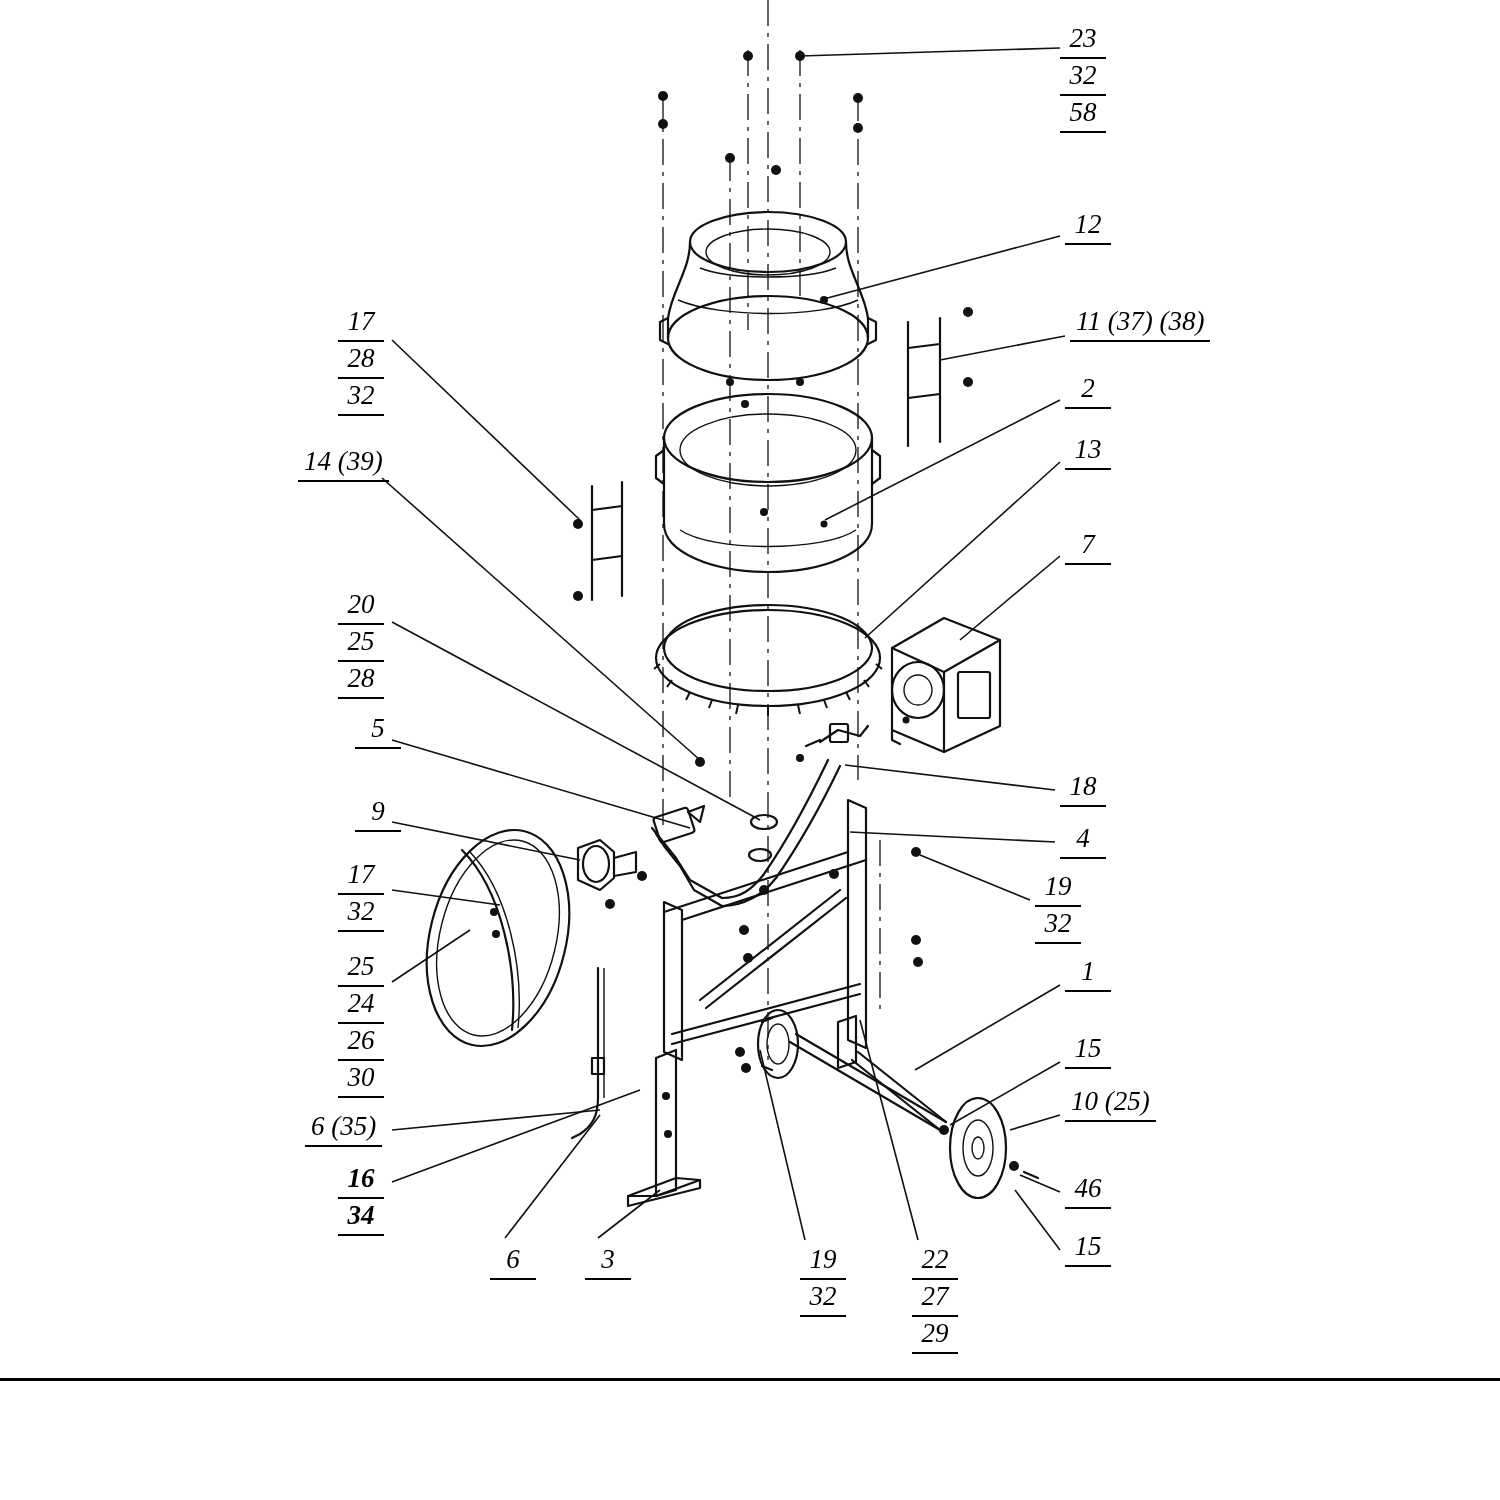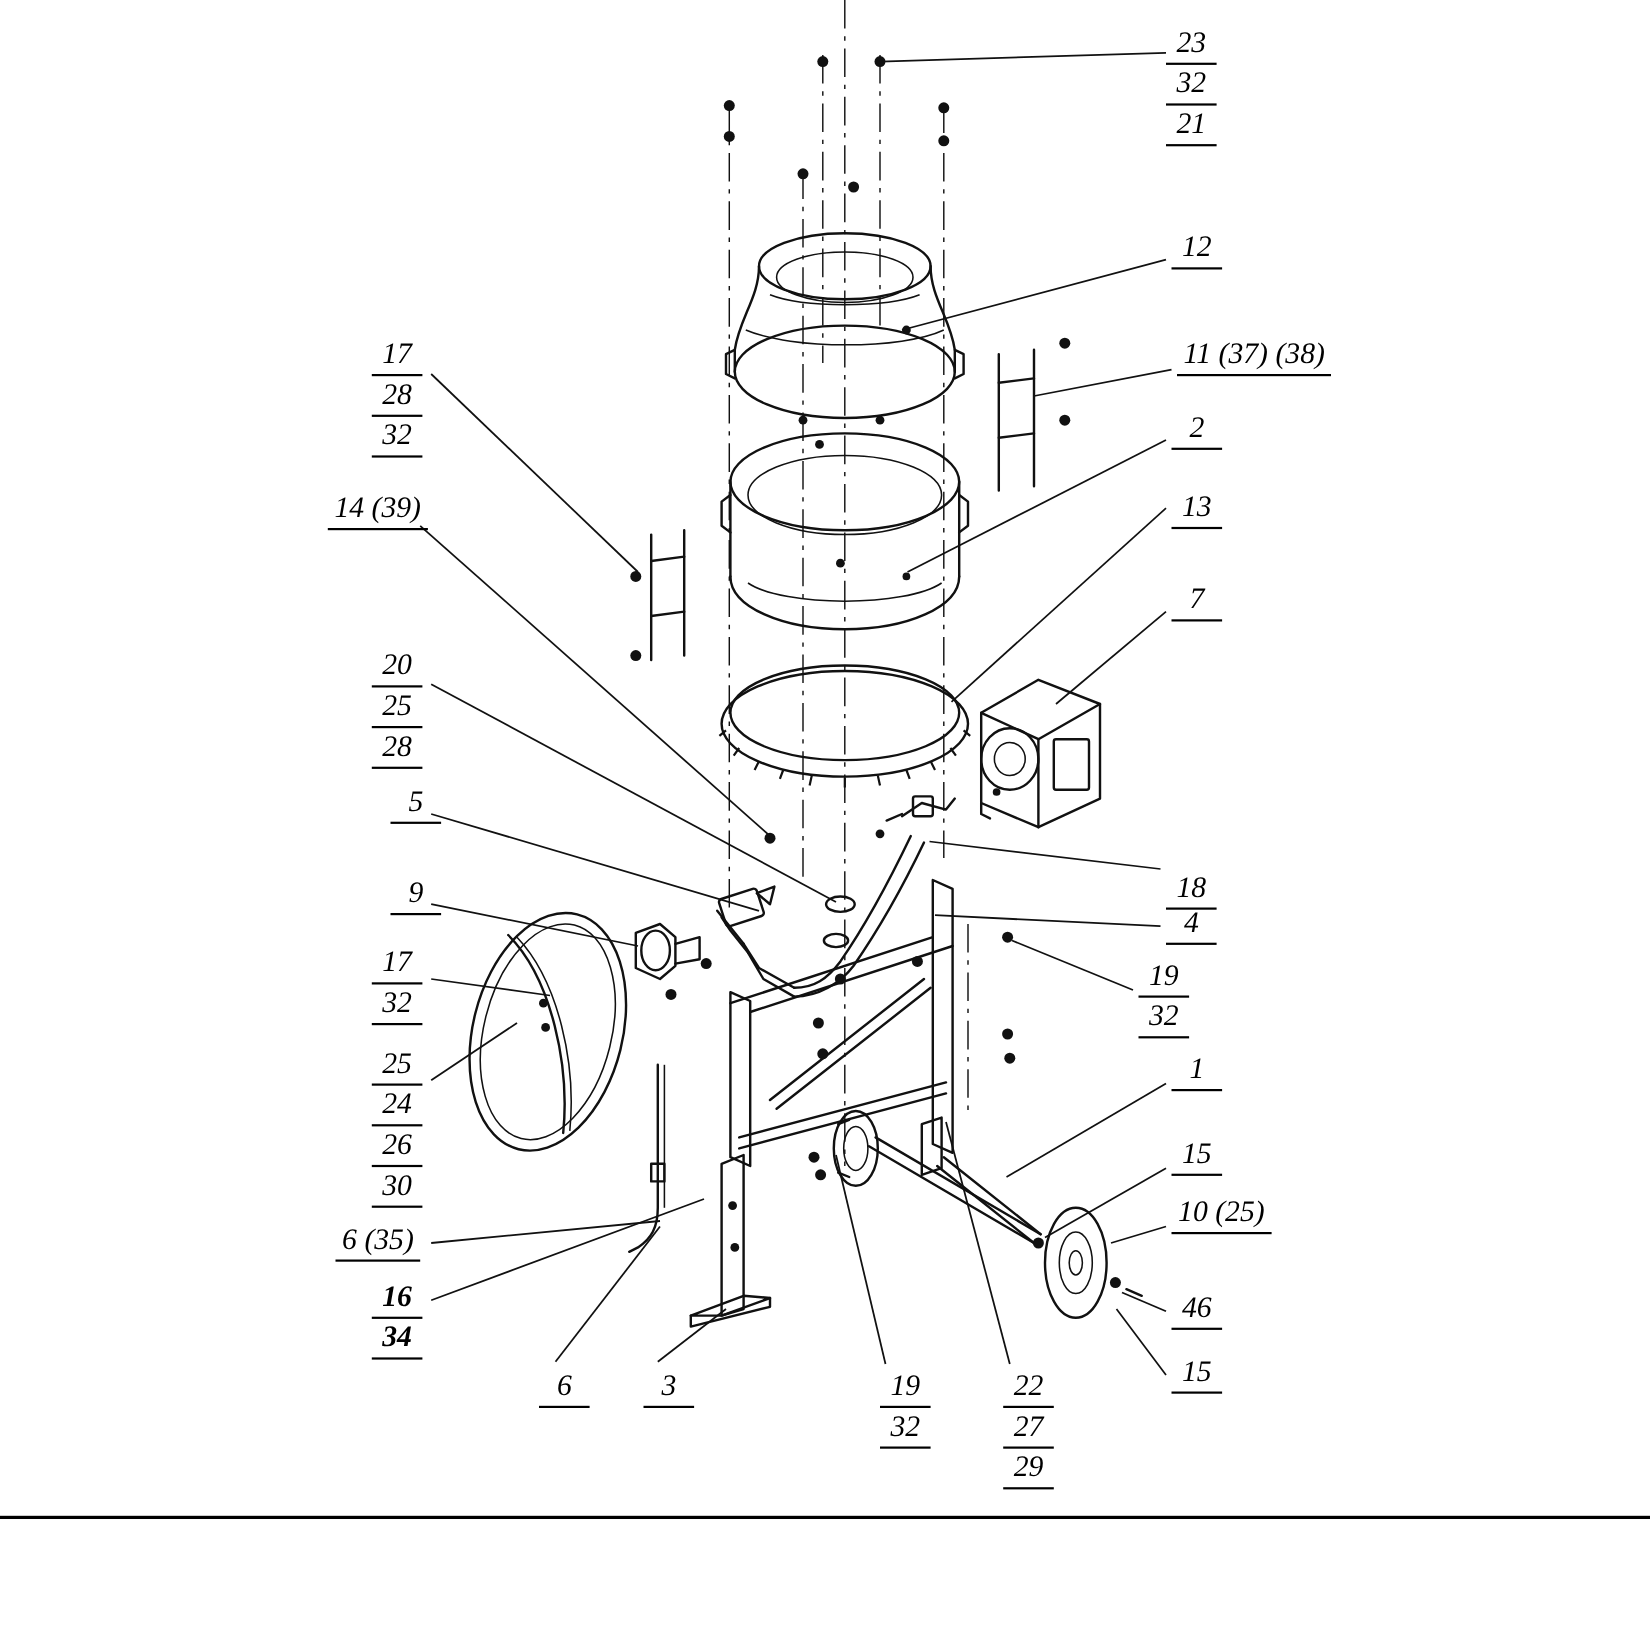--- a/index.html
+++ b/index.html
@@ -280,38 +280,38 @@
         <polyline points="598,1238 660,1190" class="leader"></polyline>
         <polyline points="805,1240 760,1050" class="leader"></polyline>
         <polyline points="918,1240 860,1020" class="leader"></polyline>
       </g>
   </svg>
 
   <div id="callouts">
       <div class="callout" style="left: 1060px; top: 22px;">
         <span class="num">23</span>
         <span class="num">32</span>
-        <span class="num">21</span>
+        <span class="num">58</span>
       </div>
       <div class="callout" style="left: 1065px; top: 208px;">
         <span class="num">12</span>
       </div>
       <div class="callout" style="left: 1070px; top: 305px;">
         <span class="num">11 (37) (38)</span>
       </div>
       <div class="callout" style="left: 1065px; top: 372px;">
         <span class="num">2</span>
       </div>
-      <div class="callout" style="left: 1065px; top: 433px; margin-top: 11px;">
+      <div class="callout" style="left: 1065px; top: 433px;">
         <span class="num">13</span>
       </div>
       <div class="callout" style="left: 1065px; top: 528px;">
         <span class="num">7</span>
       </div>
-      <div class="callout" style="left: 1060px; top: 770px; margin-top: 20px;">
+      <div class="callout" style="left: 1060px; top: 770px;">
         <span class="num">18</span>
       </div>
       <div class="callout" style="left: 1060px; top: 822px;">
         <span class="num">4</span>
       </div>
       <div class="callout" style="left: 1035px; top: 870px;">
         <span class="num">19</span>
         <span class="num">32</span>
       </div>
       <div class="callout" style="left: 1065px; top: 955px;">

